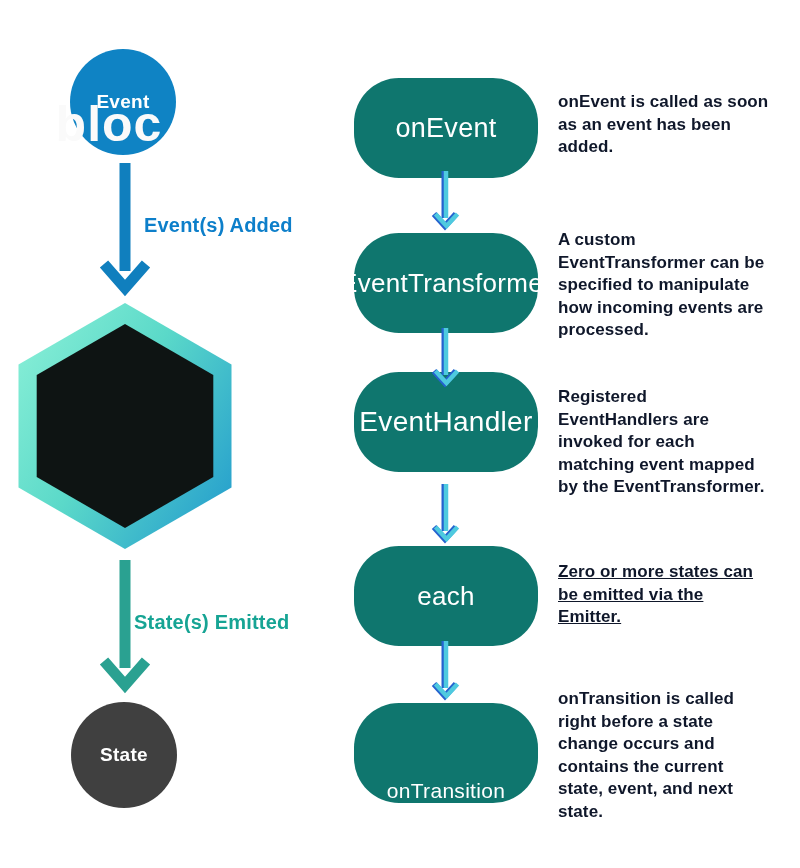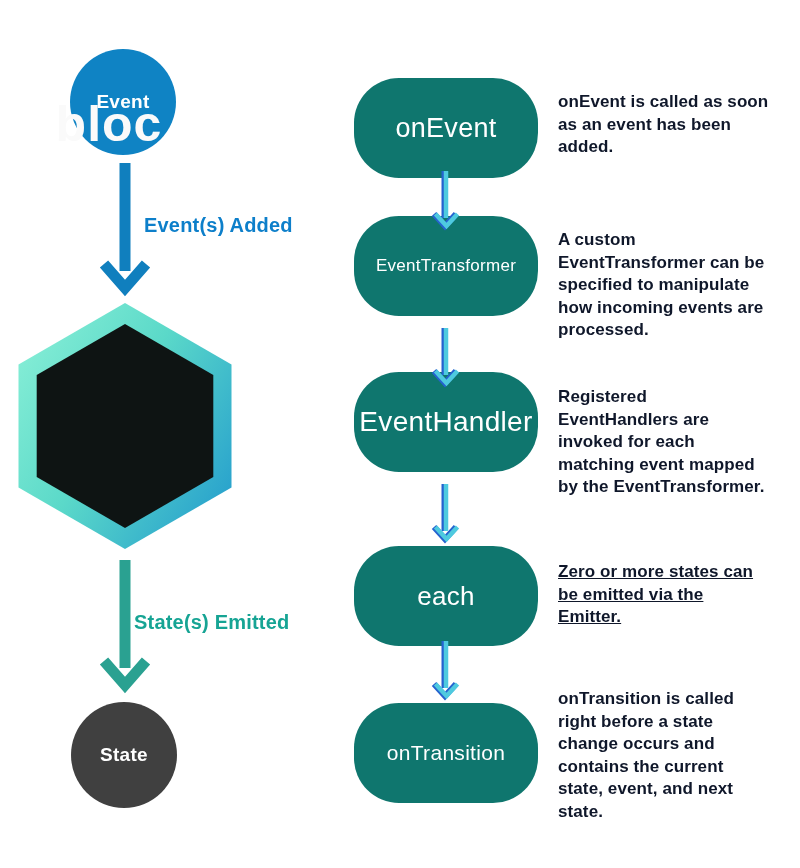--- a/index.html
+++ b/index.html
@@ -43,24 +43,24 @@
   
   .pill {
     position: absolute;
     left: 354px; width: 184px; height: 100px;
     background: #0f766e;
     border-radius: 45px;
     display: flex; align-items: center; justify-content: center;
     color: #ffffff; font-weight: 400; letter-spacing: .3px;
   }
   .pill-1 { top: 78px;  font-size: 27px; }
-  .pill-2 { top: 216px; font-size: 17px; }
+  .pill-2 { top: 233px; font-size: 26px; }
   .pill-3 { top: 372px; font-size: 28px; }
   .pill-4 { top: 546px; font-size: 26px; }
-  .pill-5 { top: 703px; font-size: 21px; }
+  .pill-5 { top: 703px; font-size: 21px; align-items: flex-end; }
 
   .desc {
     position: absolute;
     left: 558px; width: 242px;
     color: #0f172a;
     font-size: 17px; font-weight: 700; line-height: 22.5px;
     white-space: pre-line; letter-spacing: .1px;
   }
   .desc-1 { top: 91px; }
   .desc-2 { top: 229px; }

